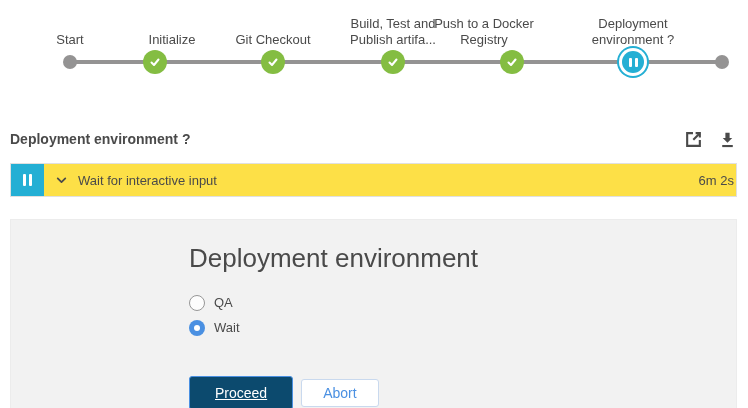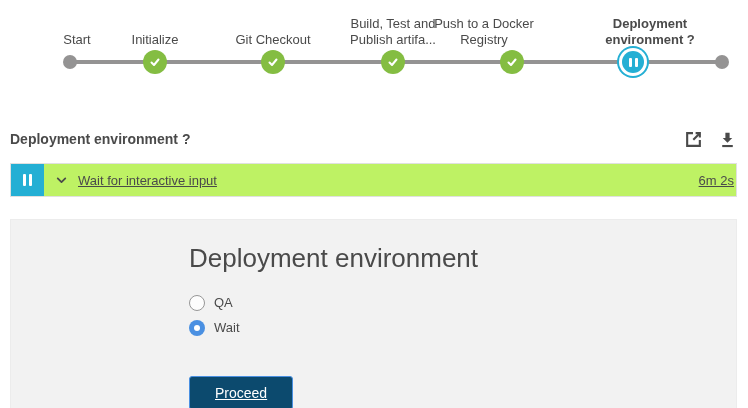--- a/index.html
+++ b/index.html
@@ -16,21 +16,21 @@
   .graph { position: relative; height: 100px; width: 748px; }
   .graph-line {
     position: absolute; left: 70px; width: 652px; top: 60px; height: 4px;
     background: #949393;
   }
   .node-label {
     position: absolute; bottom: 52px; transform: translateX(-50%);
     font-size: 13px; line-height: 16px; text-align: center;
     white-space: pre; color: #4a4a4a;
   }
-  .node-label.bold { font-weight: bold; margin-left: 17px; }
+  .node-label.bold { font-weight: normal; }
   .node {
     position: absolute; transform: translateX(-50%);
     border-radius: 50%; display: flex; align-items: center; justify-content: center;
     cursor: pointer; z-index: 2;
   }
   .node.not_built { width: 14px; height: 14px; top: 55px; background: #949393; }
   .node.success   { width: 24px; height: 24px; top: 50px; background: #84bd42; }
   .node.paused {
     width: 22px; height: 22px; top: 51px; background: #24afd4;
     box-shadow: 0 0 0 3px #ffffff, 0 0 0 5px #24afd4;
@@ -44,22 +44,22 @@
 
   .stage-header {
     display: flex; align-items: center; justify-content: space-between;
     margin-top: 24px; height: 30px;
   }
   .stage-title { font-size: 14px; font-weight: bold; }
   .header-actions { display: flex; gap: 15px; align-items: center; }
   .icon-btn { display: flex; cursor: pointer; }
 
   .step-row {
-    margin-top: 9px; height: 34px; border: 1px solid #e0e0e0; background: #bef264;
-    display: flex; align-items: center; cursor: pointer; text-decoration: underline;
+    margin-top: 9px; height: 34px; border: 1px solid #e0e0e0; background: #fde047;
+    display: flex; align-items: center; cursor: pointer;
   }
   .pause-square {
     flex: 0 0 33px; width: 33px; height: 100%; background: #24afd4;
     display: flex; align-items: center; justify-content: center; gap: 3px;
   }
   .pause-square .bar { width: 3px; height: 12px; background: #fff; border-radius: 1px; }
   .chevron { margin-left: 11px; display: flex; cursor: pointer; }
   .step-label { margin-left: 10px; flex: 1; font-size: 13px; }
   .step-duration { margin-right: 2px; font-size: 13px; }
 
@@ -93,23 +93,23 @@
     font-size: 14px; padding: 5px 21px; border-radius: 3px;
     font-family: inherit; cursor: pointer;
   }
 </style>
 </head>
 <body>
 
 <div class="graph">
   <div class="graph-line"></div>
 
-<div class="node-label" style="left: 77px;">Start</div>
+<div class="node-label" style="left: 70px;">Start</div>
     <div class="node not_built" style="left: 70px;"></div>
-    <div class="node-label" style="left: 155px;">Initialize</div>
+    <div class="node-label" style="left: 172px;">Initialize</div>
     <div class="node success" style="left: 155px;">
       <svg width="16" height="16" viewBox="0 0 16 16" fill="none" stroke="#fff" stroke-width="2" stroke-linecap="round" stroke-linejoin="round">
         <path d="M4.5 8.5 L7 11 L11.5 5.5"></path>
       </svg>
     </div>
     <div class="node-label" style="left: 273px;">Git Checkout</div>
     <div class="node success" style="left: 273px;">
       <svg width="16" height="16" viewBox="0 0 16 16" fill="none" stroke="#fff" stroke-width="2" stroke-linecap="round" stroke-linejoin="round">
         <path d="M4.5 8.5 L7 11 L11.5 5.5"></path>
       </svg>
@@ -181,16 +181,17 @@
           <span class="radio unchecked"></span>
           <span>QA</span>
         </label>
         <label class="option">
           <span class="radio checked"></span>
           <span>Wait</span>
         </label>
       </div>
     <div class="buttons">
       <button class="btn-proceed">Proceed</button>
+      <button class="btn-abort">Abort</button>
     </div>
   </div>
 
 </div>
 
 </body></html>

